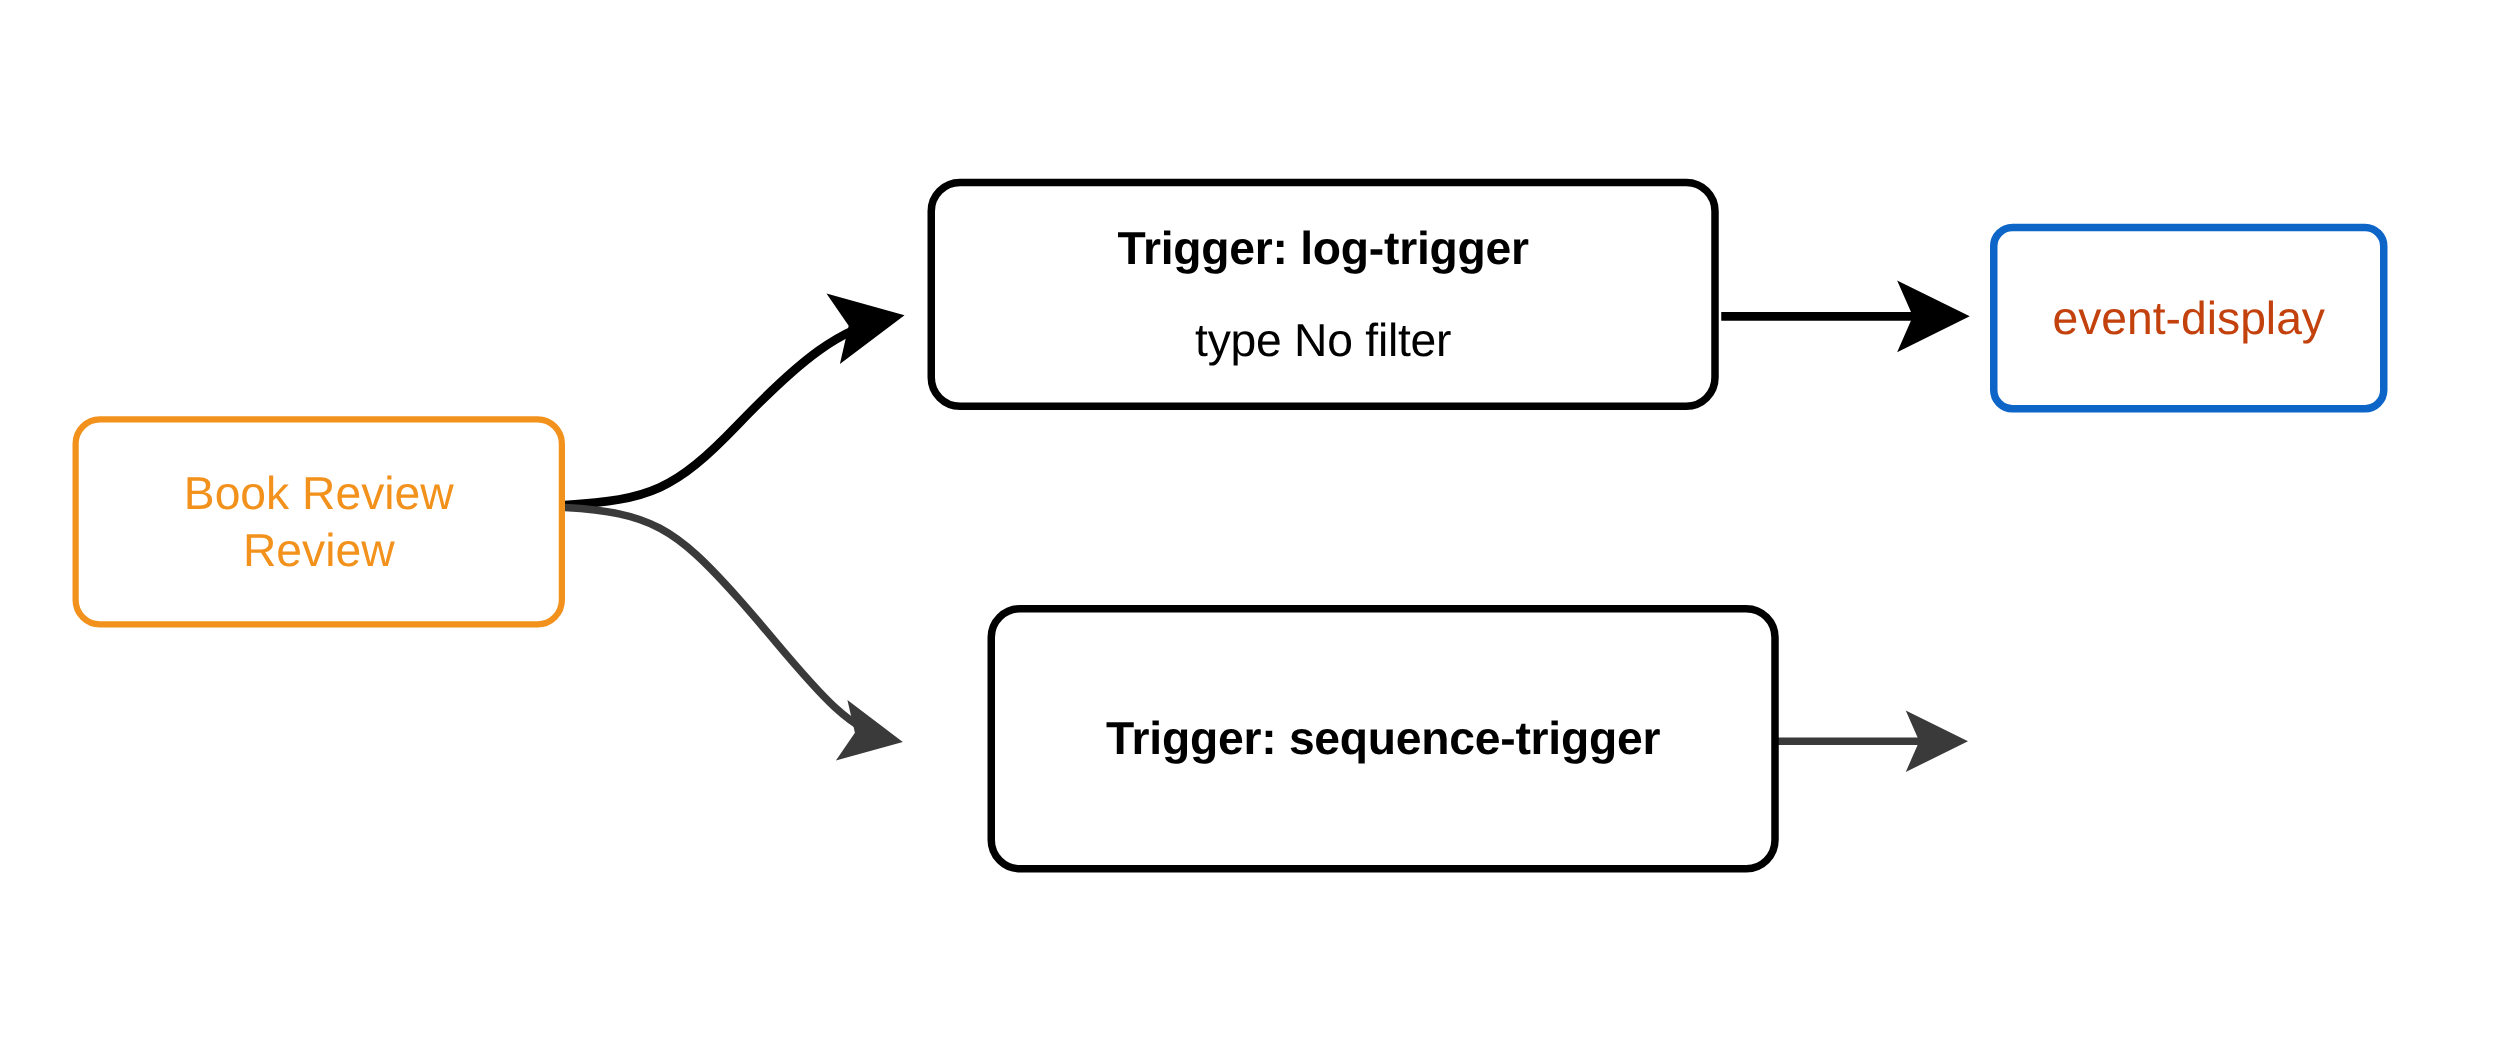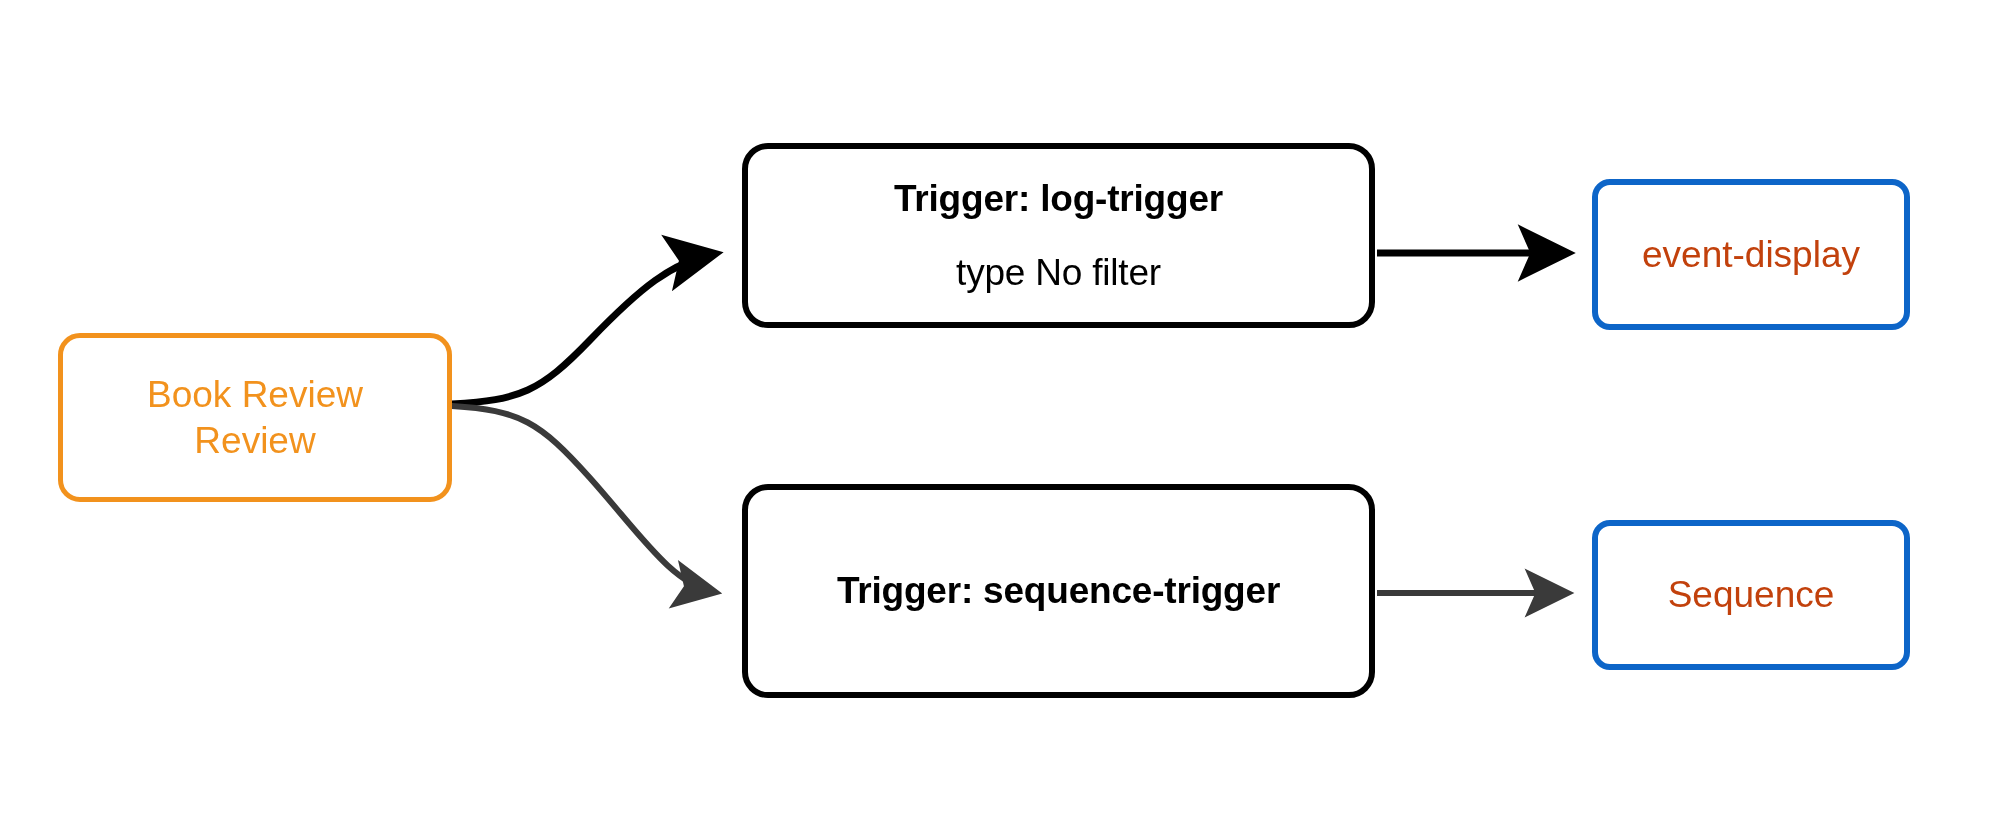--- a/index.html
+++ b/index.html
@@ -54,21 +54,21 @@
 
   
   .node--trigger {
     left: 742px;
     width: 633px;
     border: 6px solid #000000;
     border-radius: 26px;
     color: #000000;
   }
   .node--trigger-top    { top: 143px; height: 185px; gap: 28px; }
-  .node--trigger-bottom { top: 484px; height: 214px; }
+  .node--trigger-bottom { top: 484px; height: 214px; margin-left: 48px; }
   .node--trigger .node-title {
     display: block;
     font-size: 37px;
     font-weight: 700;
     letter-spacing: -0.2px;
   }
   .node--trigger .node-subtitle {
     display: block;
     font-size: 37px;
     font-weight: 400;
@@ -123,17 +123,14 @@
   </div>
 
   <div class="node node--trigger node--trigger-bottom">
     <span class="node-title">Trigger: sequence-trigger</span>
   </div>
 
   <div class="node node--dest node--dest-top">
     <span class="node-line">event-display</span>
   </div>
 
-  <div class="node node--dest node--dest-bottom">
-    <span class="node-line">Sequence</span>
-  </div>
 
 </div>
 
 </body></html>

